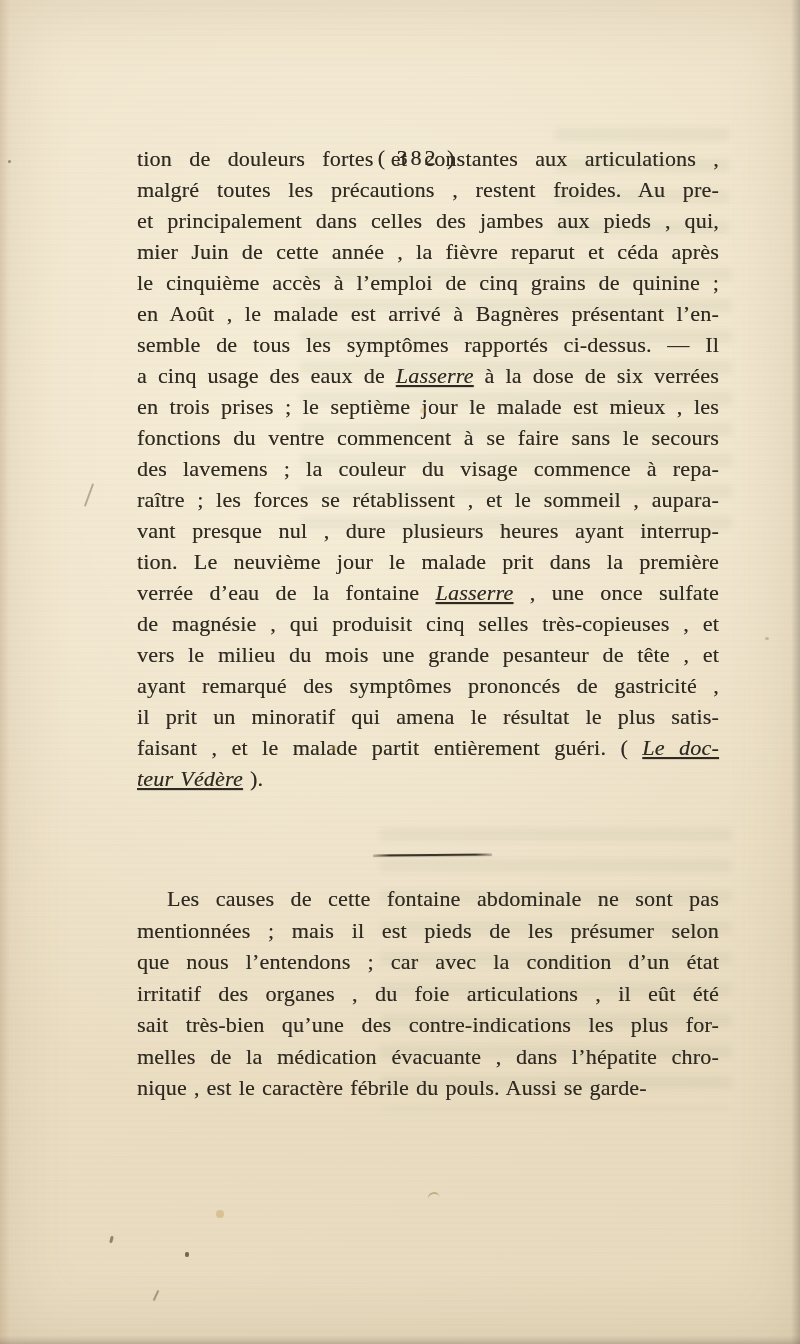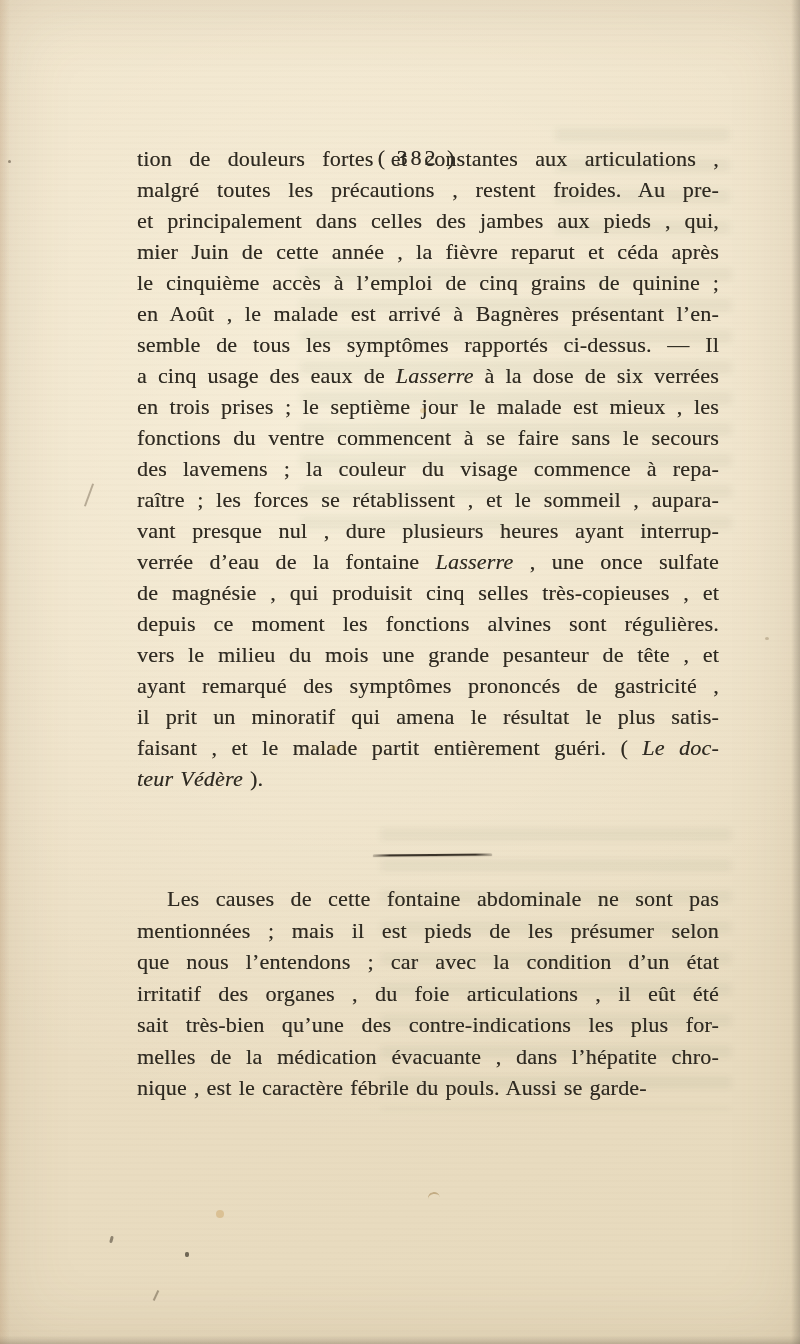--- a/index.html
+++ b/index.html
@@ -52,21 +52,21 @@
     position:absolute; left:137px; width:582px; font-size:22px;
     letter-spacing:0.2px; word-spacing:0.06em;
     text-shadow:0.2px 0.3px 0.6px rgba(45,35,22,0.5);
   }
   #para-0 { top:143px; line-height:31px; }
   #para-1 { top:883px; line-height:31.5px; }
 
   .line { text-align:justify; text-align-last:justify; }
   .line.last { text-align-last:left; }
   .line.indent { text-indent:30px; }
-  .line em { font-style:italic; }
+  .line em { font-style:italic;text-decoration:underline; }
 
   .separator {
     position:absolute; top:854px; left:373px; width:119px; height:2px;
     border-radius:1px; transform:rotate(-0.4deg);
     background:linear-gradient(to right, rgba(60,50,40,0.25), #3b342a 14%, #3b342a 86%, rgba(60,50,40,0.25));
     box-shadow:0 0.5px 1px rgba(60,50,40,0.45);
   }
 
   .speck { position:absolute; pointer-events:none; }
 </style>
@@ -90,23 +90,23 @@
       <div class="line"><span>mier Juin de cette année , la fièvre reparut et céda après</span></div>
       <div class="line"><span>le cinquième accès à l’emploi de cinq grains de quinine ;</span></div>
       <div class="line"><span>en Août , le malade est arrivé à Bagnères présentant l’en-</span></div>
       <div class="line"><span>semble de tous les symptômes rapportés ci-dessus. — Il</span></div>
       <div class="line"><span>a cinq usage des eaux de </span><em>Lasserre</em><span> à la dose de six verrées</span></div>
       <div class="line"><span>en trois prises ; le septième jour le malade est mieux , les</span></div>
       <div class="line"><span>fonctions du ventre commencent à se faire sans le secours</span></div>
       <div class="line"><span>des lavemens ; la couleur du visage commence à repa-</span></div>
       <div class="line"><span>raître ; les forces se rétablissent , et le sommeil , aupara-</span></div>
       <div class="line"><span>vant presque nul , dure plusieurs heures ayant interrup-</span></div>
+      <div class="line"><span>tion. Le neuvième jour le malade prit dans la première</span></div>
       <div class="line"><span>verrée d’eau de la fontaine </span><em>Lasserre</em><span> , une once sulfate</span></div>
       <div class="line"><span>de magnésie , qui produisit cinq selles très-copieuses , et</span></div>
-      <div class="line"><span>depuis ce moment les fonctions alvines sont régulières.</span></div>
       <div class="line"><span>vers le milieu du mois une grande pesanteur de tête , et</span></div>
       <div class="line"><span>ayant remarqué des symptômes prononcés de gastricité ,</span></div>
       <div class="line"><span>il prit un minoratif qui amena le résultat le plus satis-</span></div>
       <div class="line"><span>faisant , et le malade partit entièrement guéri. ( </span><em>Le doc-</em></div>
       <div class="line last"><em>teur Védère</em><span> ).</span></div>
     </div>
 
   <div class="separator"></div>
 
   <div class="body-text" id="para-1">

